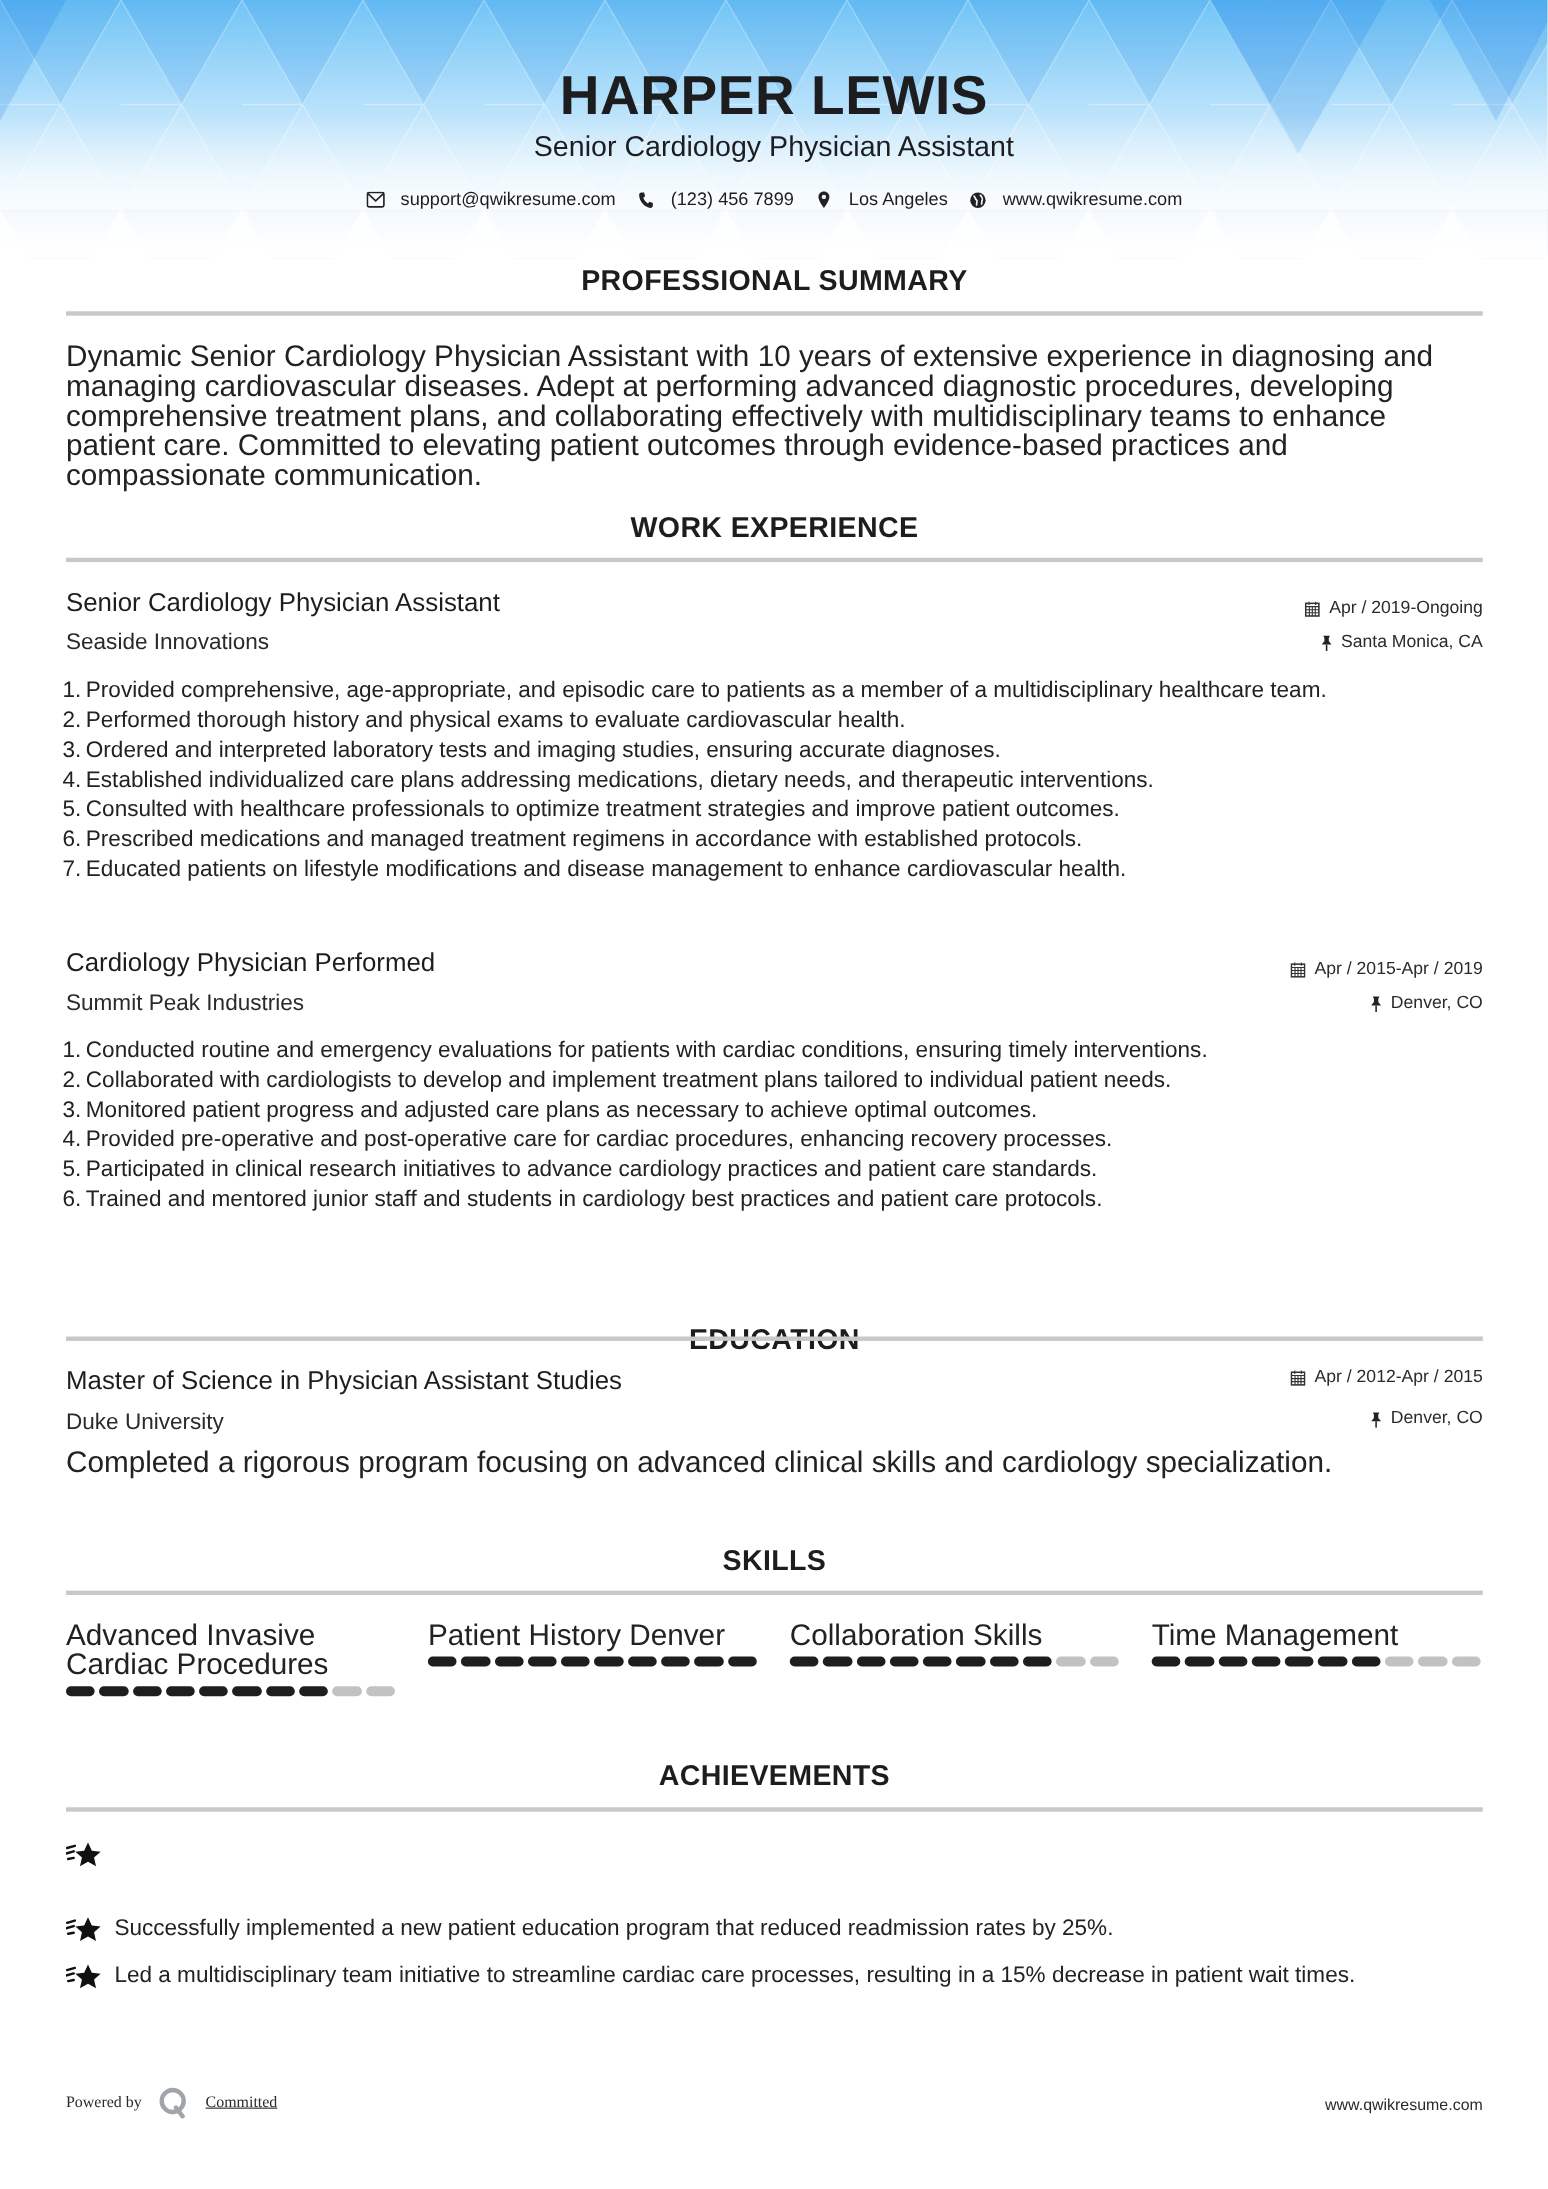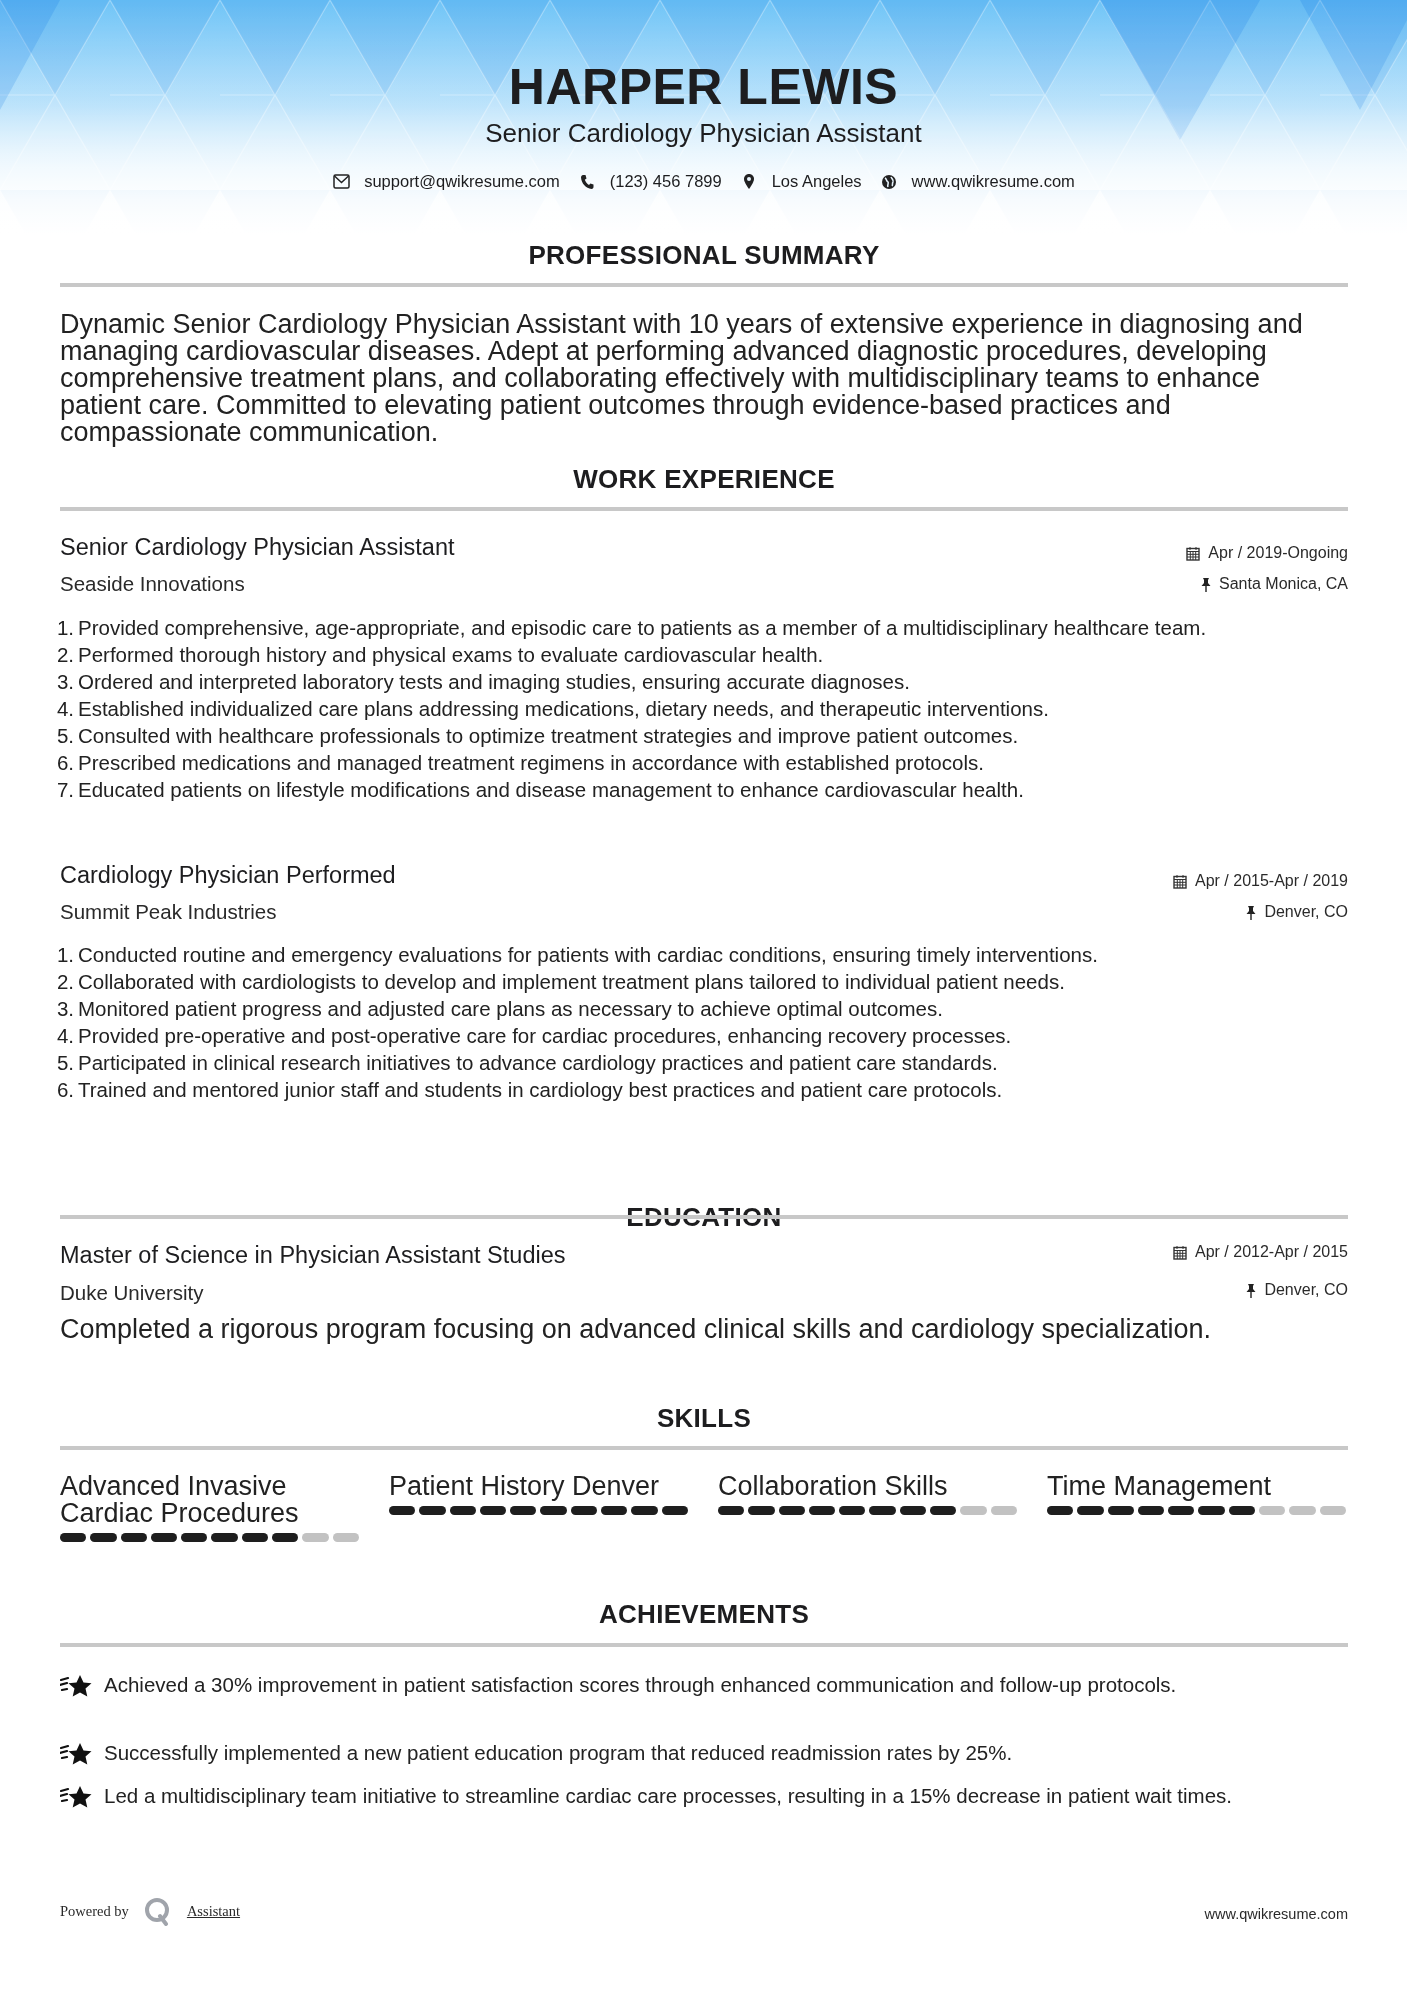--- a/index.html
+++ b/index.html
@@ -321,21 +321,20 @@
 <div class="section-head" style="top:1599px;">ACHIEVEMENTS</div>
 <div class="rule" style="top:1643px;"></div>
 
 <div class="ach" style="top:1671px;">
   <span class="ic">
     <svg width="34" height="26" viewBox="0 0 34 26">
         <path d="M1 6 L8 4 M0 11 L7 9 M2 16 L7 15" stroke="#111" stroke-width="2.2" stroke-linecap="round"></path>
         <path d="M20 1 L23.5 8.5 L31.5 9.3 L25.5 14.6 L27.3 22.6 L20 18.5 L12.7 22.6 L14.5 14.6 L8.5 9.3 L16.5 8.5 Z" fill="#111"></path>
       </svg>
   </span>
-  <span>Achieved a 30% improvement in patient satisfaction scores through enhanced communication and follow-up protocols.</span>
 </div>
 <div class="ach" style="top:1739px;">
   <span class="ic">
     <svg width="34" height="26" viewBox="0 0 34 26">
         <path d="M1 6 L8 4 M0 11 L7 9 M2 16 L7 15" stroke="#111" stroke-width="2.2" stroke-linecap="round"></path>
         <path d="M20 1 L23.5 8.5 L31.5 9.3 L25.5 14.6 L27.3 22.6 L20 18.5 L12.7 22.6 L14.5 14.6 L8.5 9.3 L16.5 8.5 Z" fill="#111"></path>
       </svg>
   </span>
   <span>Successfully implemented a new patient education program that reduced readmission rates by 25%.</span>
 </div>
@@ -350,15 +349,15 @@
 </div>
 
 <div class="footer-left">
   <span>Powered by</span>
   <span class="logo">
     <svg width="30" height="30" viewBox="0 0 30 30">
         <circle cx="14" cy="14" r="10" fill="none" stroke="#a0a4ab" stroke-width="4"></circle>
         <path d="M17 20 L23 28" stroke="#a0a4ab" stroke-width="4" stroke-linecap="round"></path>
       </svg>
   </span>
-  <a class="brand">Assistant</a>
+  <a class="brand">Committed</a>
 </div>
 <div class="footer-right">www.qwikresume.com</div>
 
 </body></html>

